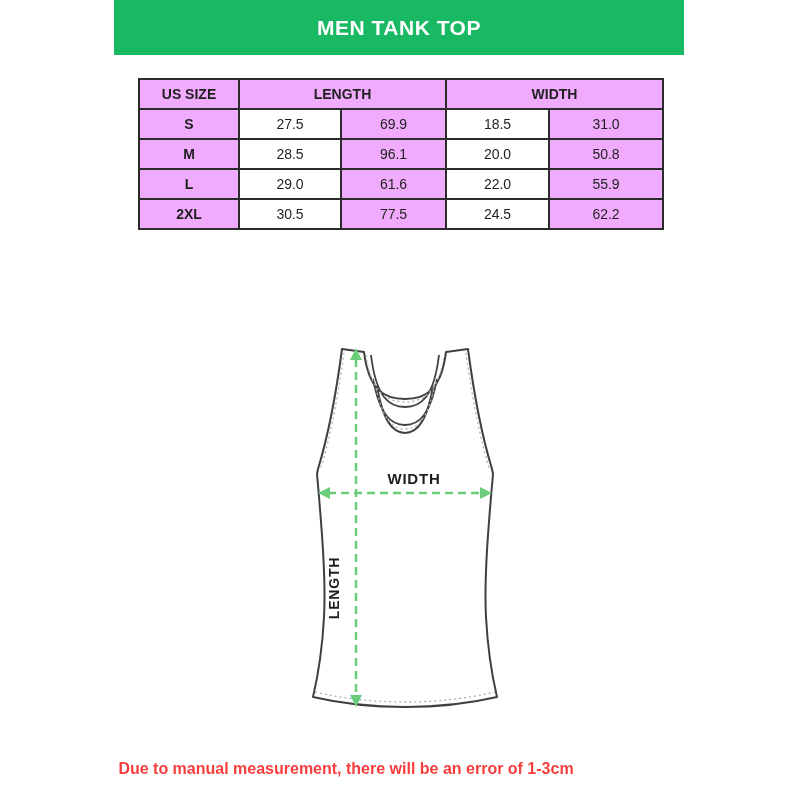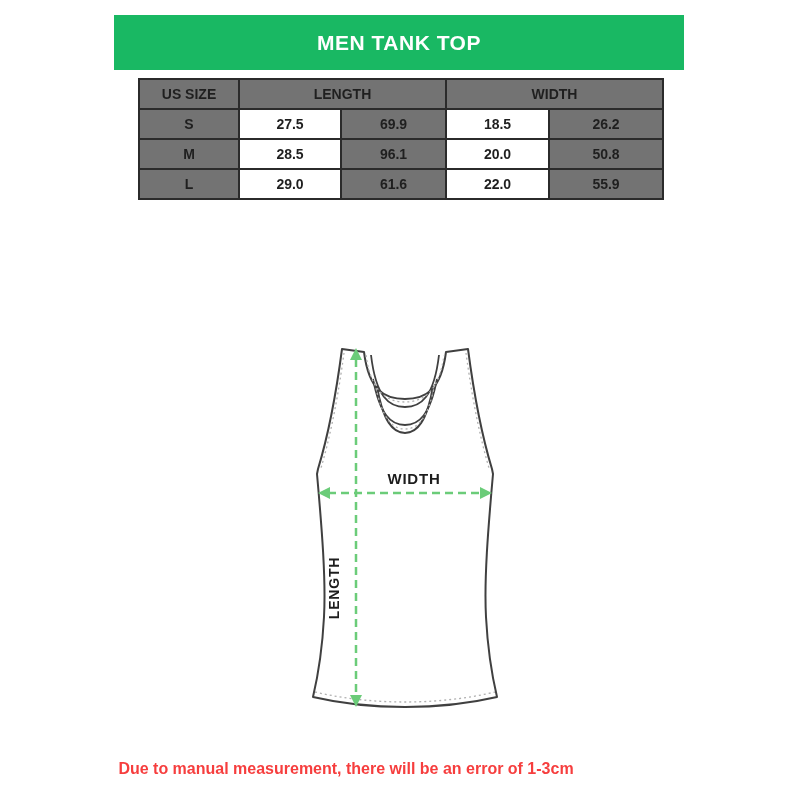--- a/index.html
+++ b/index.html
@@ -1,34 +1,34 @@
 <!DOCTYPE html>
 <html><head>
 <meta charset="utf-8">
 <style>
   html,body{margin:0;padding:0;background:#ffffff;}
   body{width:800px;height:800px;position:relative;font-family:"Liberation Sans",sans-serif;-webkit-font-smoothing:antialiased;}
 
   .banner{
     position:absolute;left:114px;top:0;width:570px;height:55px;
     background:#19b863;color:#ffffff;display:flex;align-items:center;justify-content:center;
-    font-size:21px;font-weight:bold;letter-spacing:0.5px;margin-top:15px;
+    font-size:21px;font-weight:bold;letter-spacing:0.5px;
   }
 
   table.size-table{
     position:absolute;left:138px;top:78px;width:524px;
     border-collapse:collapse;table-layout:fixed;
   }
   table.size-table th, table.size-table td{
     border:2px solid #2b2b2b;height:28px;text-align:center;vertical-align:middle;
     font-size:14px;color:#1f1f1f;background:#ffffff;padding:0;
   }
   table.size-table th{font-weight:bold;}
-  table.size-table td{font-weight:bold;}
-  table.size-table .shade{background:#737373;margin-left:16px;}
+  table.size-table td{font-weight:normal;}
+  table.size-table .shade{background:#f0abfc;margin-left:16px;}
   table.size-table td.size-cell{font-weight:bold;}
 
   svg.diagram{position:absolute;left:240px;top:330px;}
 
   .note{
     position:absolute;top:760px;left:0;width:692px;text-align:center;
     color:#f63e3e;font-weight:bold;font-size:16px;
   }
 </style>
 </head>
@@ -50,35 +50,42 @@
     <tr>
       <th class="shade">US SIZE</th>
       <th class="shade" colspan="2">LENGTH</th>
       <th class="shade" colspan="2">WIDTH</th>
     </tr>
     <tr>
       <td class="shade size-cell">S</td>
       <td>27.5</td>
       <td class="shade">69.9</td>
       <td>18.5</td>
-      <td class="shade">26.2</td>
+      <td class="shade">31.0</td>
     </tr>
     <tr>
       <td class="shade size-cell">M</td>
       <td>28.5</td>
       <td class="shade">96.1</td>
       <td>20.0</td>
       <td class="shade">50.8</td>
     </tr>
     <tr>
       <td class="shade size-cell">L</td>
       <td>29.0</td>
       <td class="shade">61.6</td>
       <td>22.0</td>
       <td class="shade">55.9</td>
+    </tr>
+    <tr>
+      <td class="shade size-cell">2XL</td>
+      <td>30.5</td>
+      <td class="shade">77.5</td>
+      <td>24.5</td>
+      <td class="shade">62.2</td>
     </tr>
   </tbody>
 </table>
 
 <svg class="diagram" width="320" height="395" viewBox="240 330 320 395" xmlns="http://www.w3.org/2000/svg">
 
   <path d="M 342,349 L 364,352
            C 369,391 385,399 405,399
            C 425,399 441,391 446,352
            L 468,349

